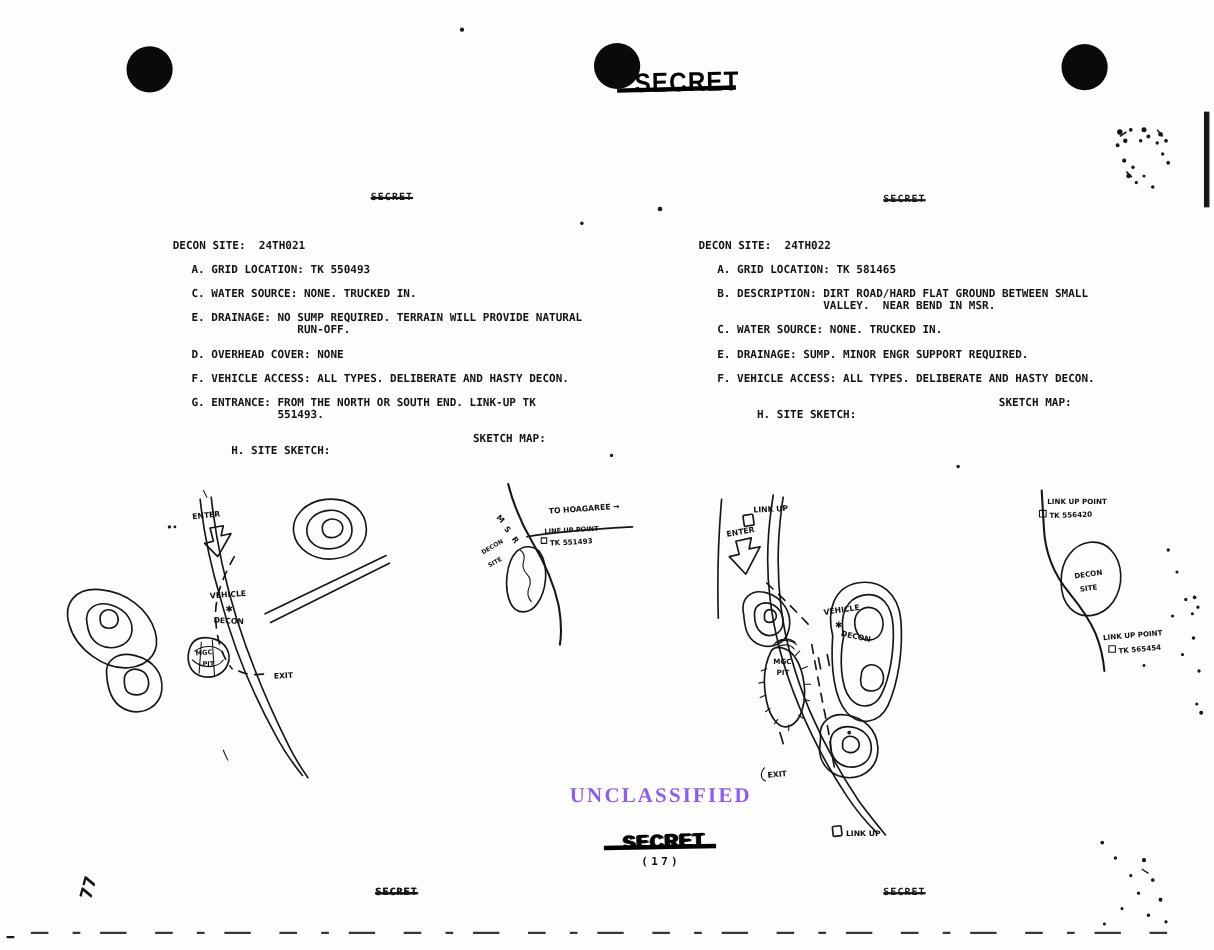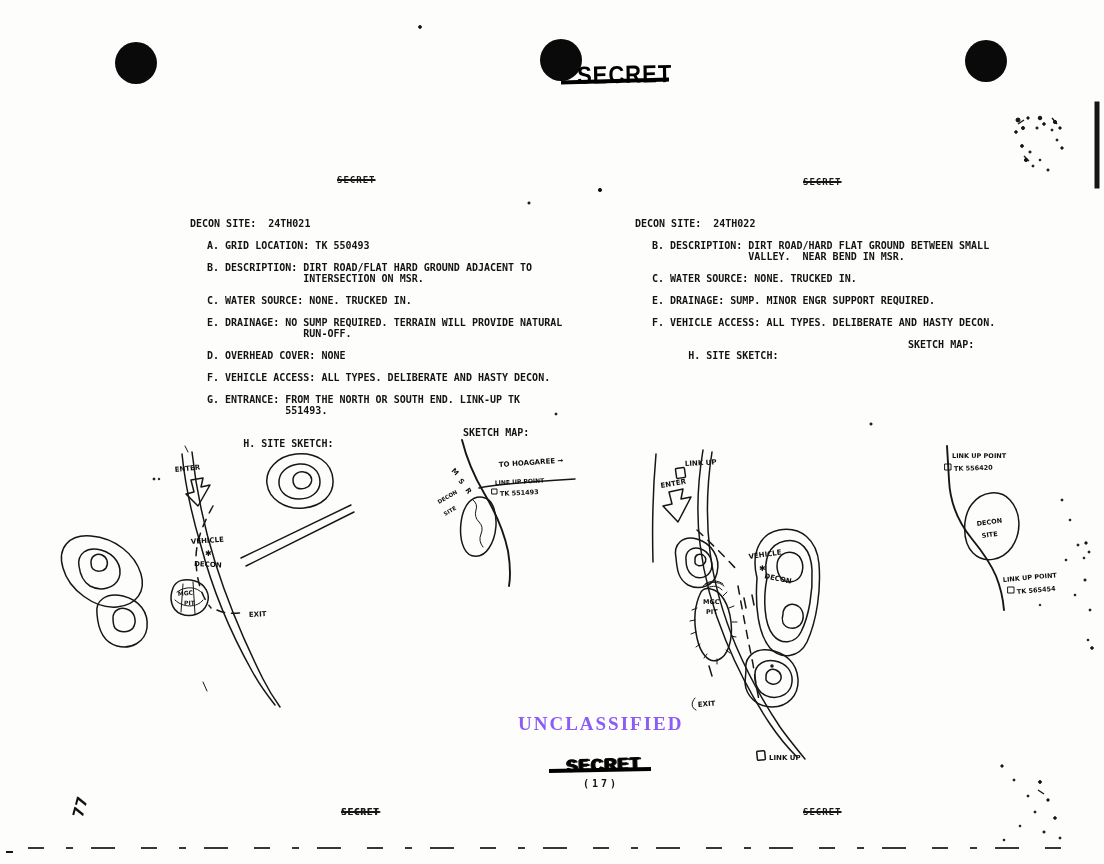--- a/index.html
+++ b/index.html
@@ -55,37 +55,37 @@
   <div class="punch" style="left:115px;top:42px;"></div>
   <div class="punch" style="left:540px;top:39px;"></div>
   <div class="punch" style="left:965px;top:40px;"></div>
 
   <div class="stamp-top">SECRET</div>
   <div class="strike-top"></div>
 
   <div class="sec-small" style="left:337px;top:175px;">SECRET</div>
   <div class="sec-small" style="left:803px;top:177px;">SECRET</div>
 
-  <div class="col" style="left:190px;">
+  <div class="col" style="left:157px;">
     <div class="tw site-title">DECON SITE:  24TH021</div>
     <div class="item tw"><div>A. GRID LOCATION: TK 550493</div></div>
-    <div class="item tw"><div>B. DESCRIPTION: DIRT ROAD/FLAT HARD GROUND ADJACENT TO</div><div class="ind16">INTERSECTION ON MSR.</div></div>
     <div class="item tw"><div>C. WATER SOURCE: NONE. TRUCKED IN.</div></div>
     <div class="item tw"><div>E. DRAINAGE: NO SUMP REQUIRED. TERRAIN WILL PROVIDE NATURAL</div><div class="ind16">RUN-OFF.</div></div>
     <div class="item tw"><div>D. OVERHEAD COVER: NONE</div></div>
     <div class="item tw"><div>F. VEHICLE ACCESS: ALL TYPES. DELIBERATE AND HASTY DECON.</div></div>
     <div class="item tw"><div>G. ENTRANCE: FROM THE NORTH OR SOUTH END. LINK-UP TK</div><div class="ind13">551493.</div></div>
     <div class="item tw">
       <span>H. SITE SKETCH:</span>
       <span class="map-label">SKETCH MAP:</span>
     </div>
   </div>
 
   <div class="col" style="left:635px;">
     <div class="tw site-title">DECON SITE:  24TH022</div>
+    <div class="item tw"><div>A. GRID LOCATION: TK 581465</div></div>
     <div class="item tw"><div>B. DESCRIPTION: DIRT ROAD/HARD FLAT GROUND BETWEEN SMALL</div><div class="ind16">VALLEY.  NEAR BEND IN MSR.</div></div>
     <div class="item tw"><div>C. WATER SOURCE: NONE. TRUCKED IN.</div></div>
     <div class="item tw"><div>E. DRAINAGE: SUMP. MINOR ENGR SUPPORT REQUIRED.</div></div>
     <div class="item tw"><div>F. VEHICLE ACCESS: ALL TYPES. DELIBERATE AND HASTY DECON.</div></div>
     <div class="item tw">
       <span>H. SITE SKETCH:</span>
       <span class="map-label">SKETCH MAP:</span>
     </div>
   </div>
 

